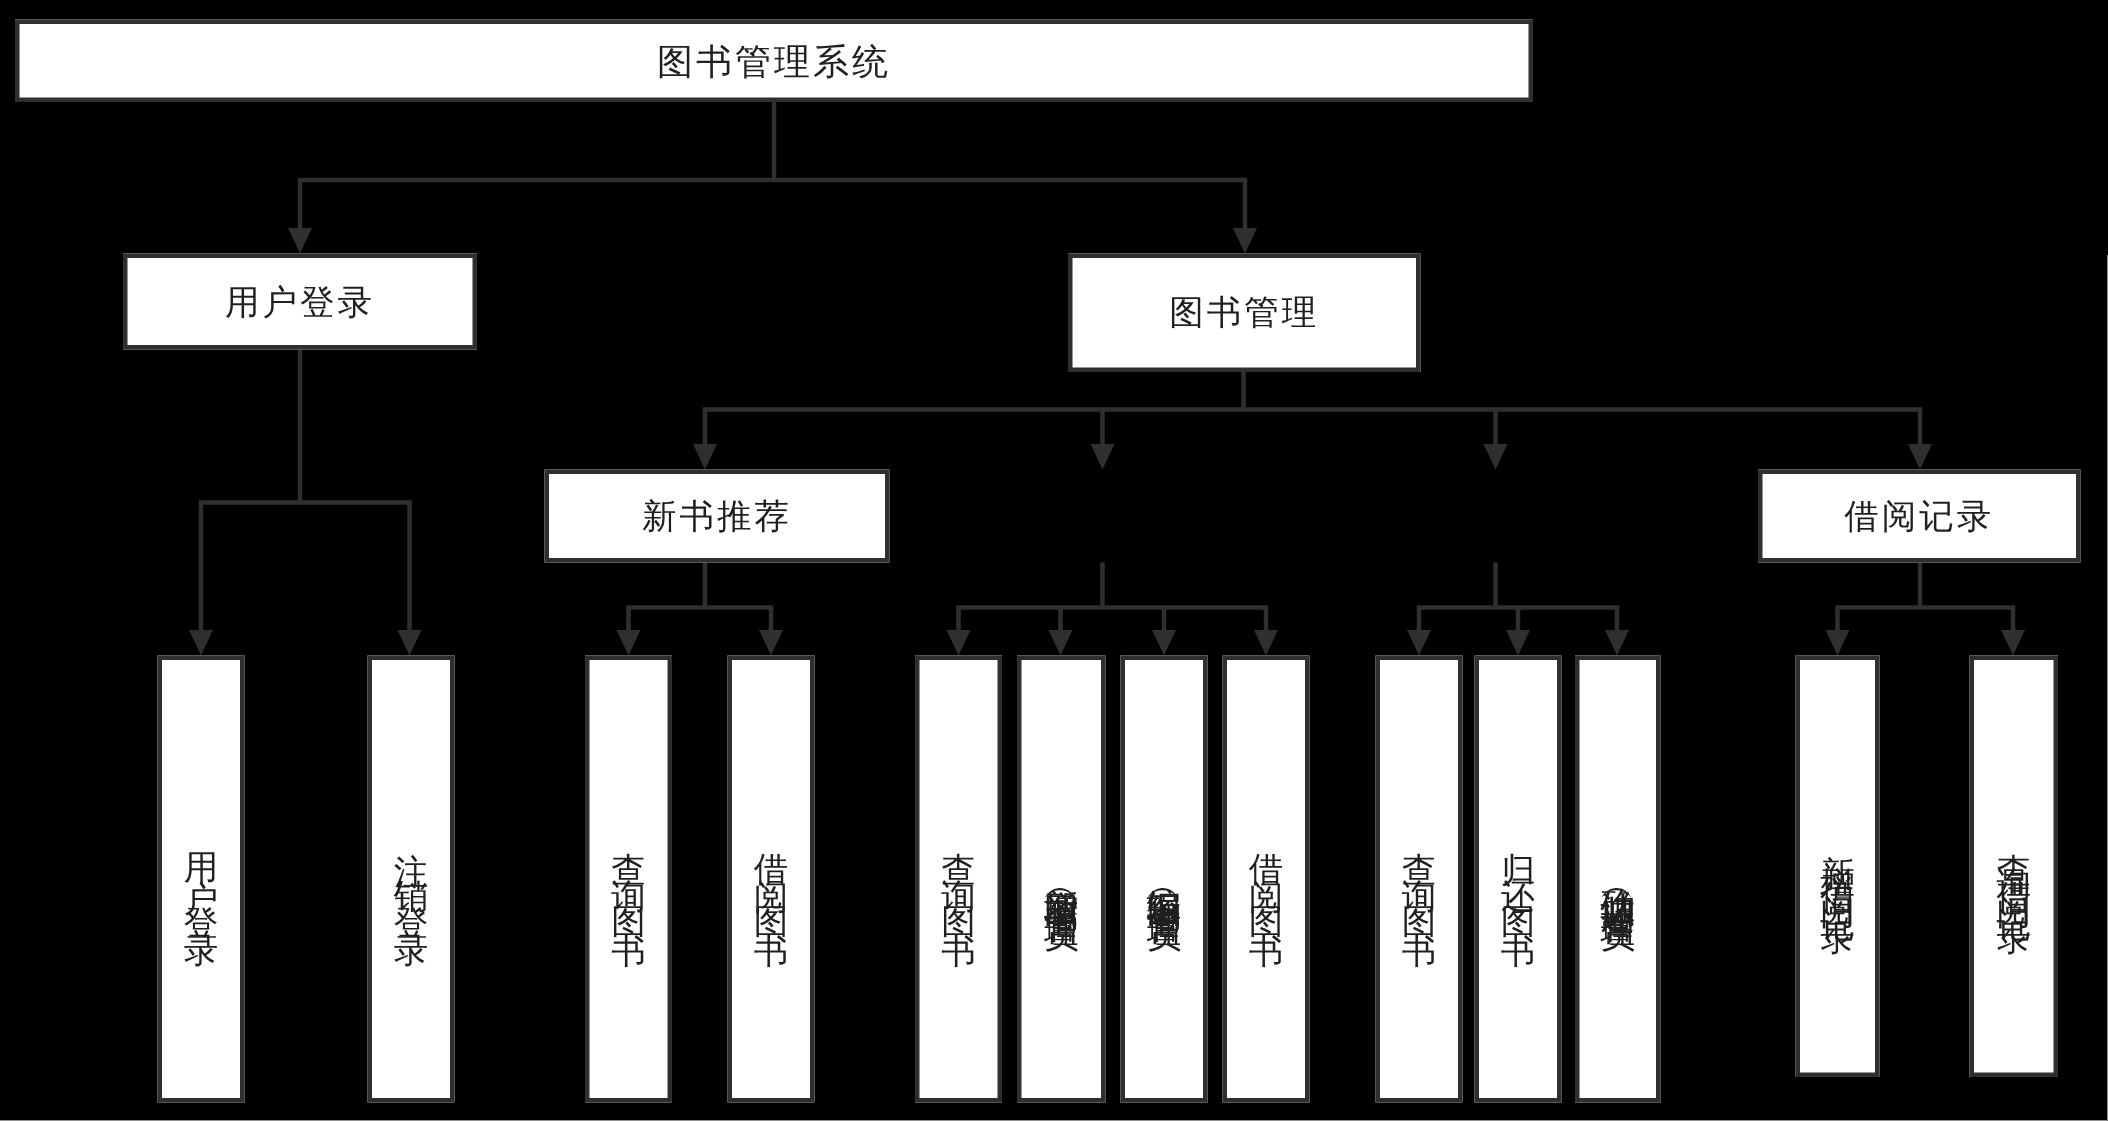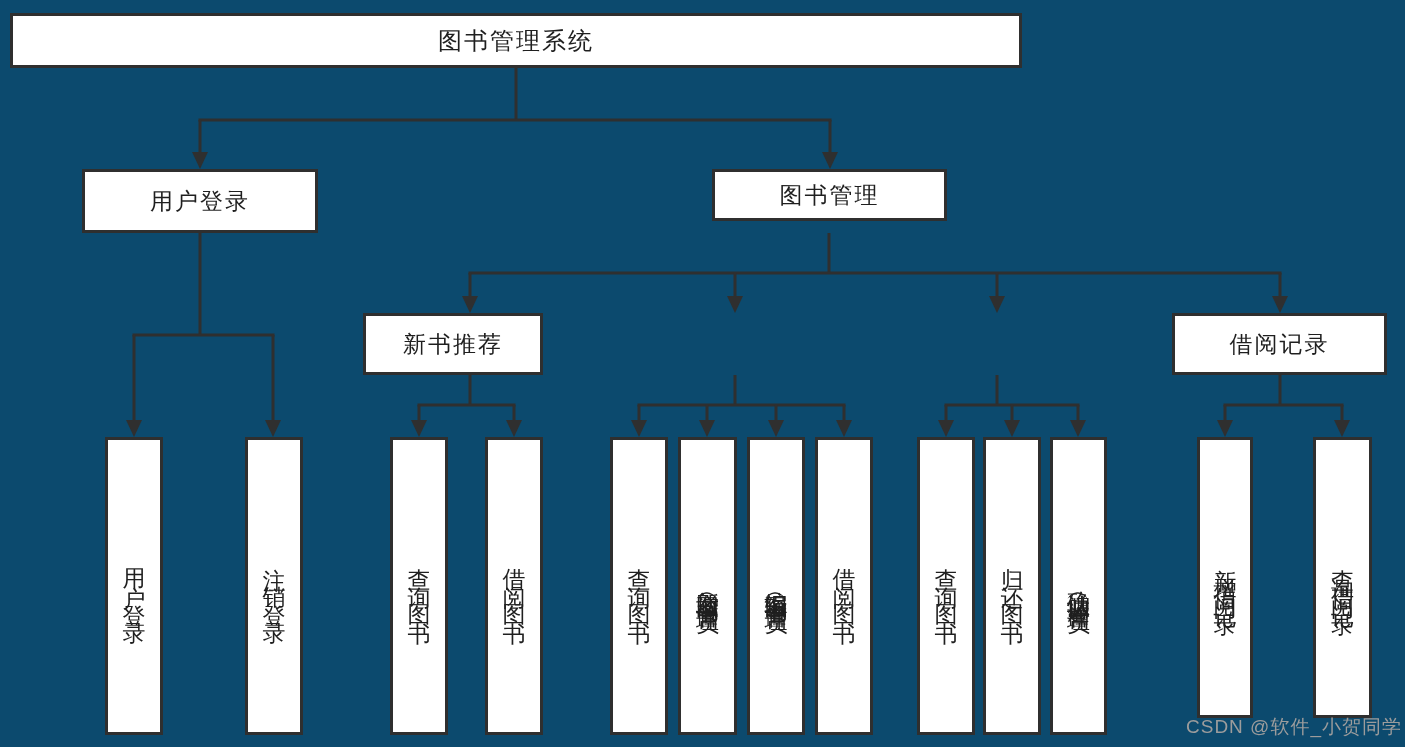--- a/index.html
+++ b/index.html
@@ -1,19 +1,19 @@
 <!DOCTYPE html>
 <html><head>
 <meta charset="utf-8">
 <style>
   html,body{margin:0;padding:0;background:#ffffff;}
   .stage{
     position:relative;
     width:1405px;height:747px;
-    background:#0c4a6e;
+    background:#000000;
     font-family:"Liberation Sans","DejaVu Sans",sans-serif;
     color:#1f1f1f;
     overflow:hidden;
   }
   .wires{position:absolute;left:0;top:0;z-index:1;}
   .box{
     position:absolute;
     box-sizing:border-box;
     background:#ffffff;
     border:3px solid #2f2f2f;
@@ -114,38 +114,37 @@
       <polygon points="1004,420 1020,420 1012,437"></polygon>
       <polygon points="1070,420 1086,420 1078,437"></polygon>
       <polygon points="1217,420 1233,420 1225,437"></polygon>
       <polygon points="1334,420 1350,420 1342,437"></polygon>
     </g>
   </svg>
 
   <div class="box" style="left:10px;top:13px;width:1012px;height:55px;font-size:24px;">图书管理系统</div>
 
   <div class="box" style="left:82px;top:169px;width:236px;height:64px;">用户登录</div>
-  <div class="box" style="left:712px;top:169px;width:235px;height:52px;">图书管理</div>
+  <div class="box" style="left:712px;top:169px;width:235px;height:79px;">图书管理</div>
 
-  <div class="box" style="left:363px;top:313px;width:180px;height:62px;">新书推荐</div>
+  <div class="box" style="left:363px;top:313px;width:230px;height:62px;">新书推荐</div>
   <div class="box" style="left:1172px;top:313px;width:215px;height:62px;">借阅记录</div>
 
   <div class="box leaf short" style="left:105px;top:437px;width:58px;height:298px;">用户登录</div>
   <div class="box leaf short" style="left:245px;top:437px;width:58px;height:298px;">注销登录</div>
 
   <div class="box leaf short" style="left:390px;top:437px;width:58px;height:298px;">查询图书</div>
   <div class="box leaf short" style="left:485px;top:437px;width:58px;height:298px;">借阅图书</div>
 
   <div class="box leaf short" style="left:610px;top:437px;width:58px;height:298px;">查询图书</div>
   <div class="box leaf long" style="left:678px;top:437px;width:59px;height:298px;">新增图书（管理员）</div>
   <div class="box leaf long" style="left:747px;top:437px;width:58px;height:298px;">编辑图书（管理员）</div>
   <div class="box leaf short" style="left:815px;top:437px;width:58px;height:298px;">借阅图书</div>
 
   <div class="box leaf short" style="left:917px;top:437px;width:58px;height:298px;">查询图书</div>
   <div class="box leaf short" style="left:983px;top:437px;width:58px;height:298px;">归还图书</div>
   <div class="box leaf long" style="left:1050px;top:437px;width:57px;height:298px;">确认归还（管理员）</div>
 
   <div class="box leaf mid" style="left:1197px;top:437px;width:56px;height:281px;">新增借阅记录</div>
   <div class="box leaf mid" style="left:1313px;top:437px;width:59px;height:281px;">查询借阅记录</div>
 
-  <div class="watermark">CSDN @软件_小贺同学</div>
 
 </div>
 
 </body></html>

